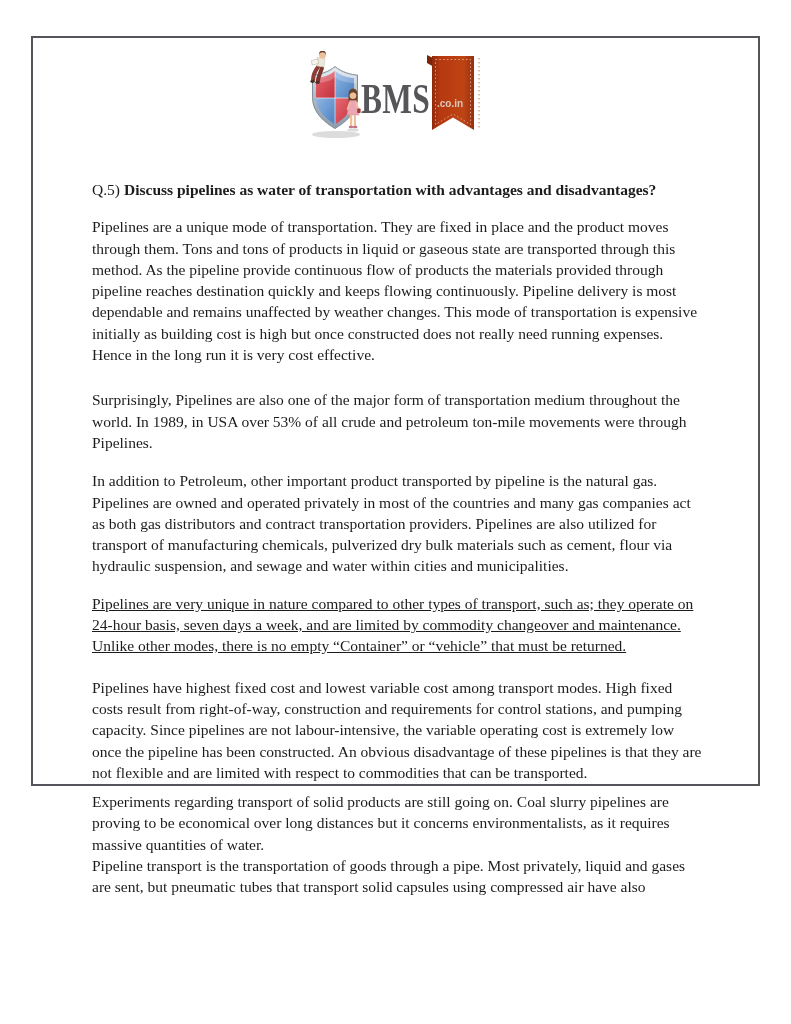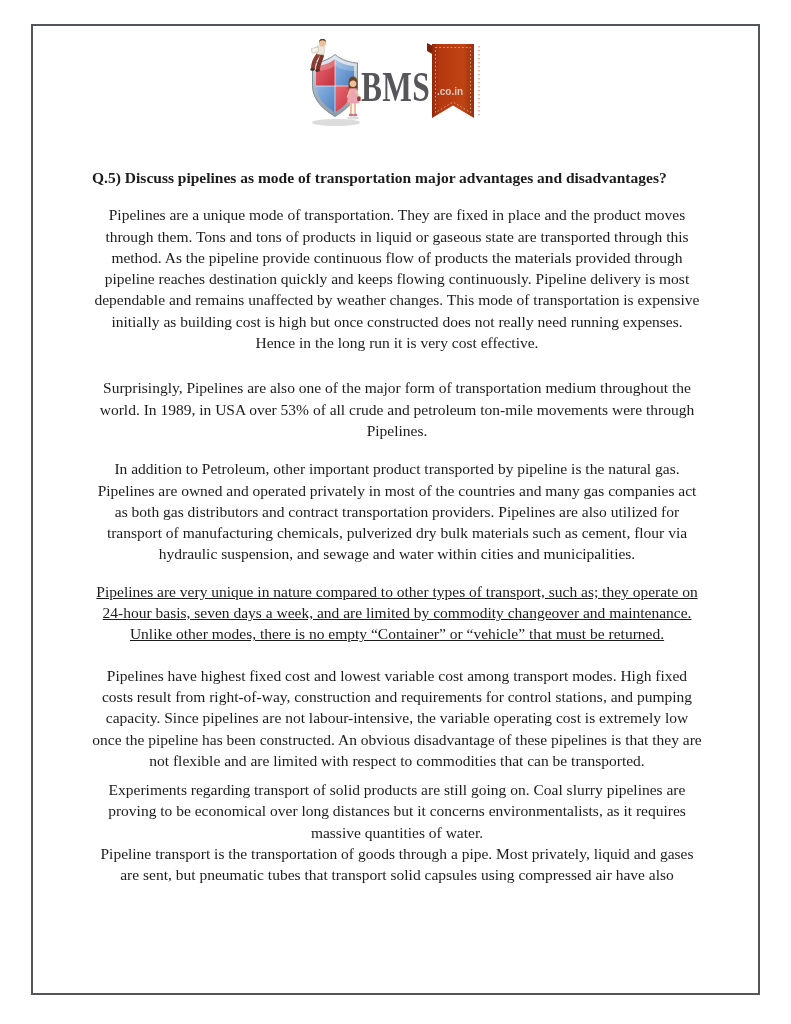--- a/index.html
+++ b/index.html
@@ -7,23 +7,23 @@
     position: relative;
     width: 791px;
     height: 1024px;
     background: #ffffff;
     overflow: hidden;
     font-family: "Liberation Serif", "DejaVu Serif", serif;
   }
   .page {
     position: absolute;
     left: 31px;
-    top: 24px;
+    top: 36px;
     width: 729px;
-    height: 971px;
+    height: 750px;
     border: 2px solid #54555a;
     box-sizing: border-box;
     background: #ffffff;
   }
   
   .logo {
     position: relative;
     width: 182px;
     height: 88px;
     margin: 13px auto 0 auto;
@@ -50,24 +50,24 @@
   }
   
   .content {
     width: 610px;
     margin-left: 59px;
     color: #1c1c1c;
     font-size: 15.5px;
     line-height: 21.3px;
   }
   .q-line { margin: 40px 0 16px 0; }
-  .q-num { font-weight: bold; }
+  .q-num { font-weight: normal; }
   .q-bold { font-weight: bold; margin-left: 4px; }
   .ans { font-weight: bold; margin: 0 0 9px 0; }
-  p.body-para { margin: 0; text-align: center; }
+  p.body-para { margin: 0; text-align: left; }
   p.body-para:nth-of-type(1) { margin-bottom: 10px; }
   p.body-para:nth-of-type(2) { margin-bottom: 24px; }
   p.body-para:nth-of-type(3) { margin-bottom: 17px; }
   p.body-para:nth-of-type(4) { margin-bottom: 16px; }
   p.body-para:nth-of-type(5) { margin-bottom: 20px; text-decoration: underline; }
   p.body-para:nth-of-type(6) { margin-bottom: 8px; }
   p.body-para:nth-of-type(7) { margin-bottom: 0; }
 </style>
 </head>
 <body>
@@ -150,21 +150,21 @@
         </defs>
         <path d="M1,3 L8,6.5 L8,15 L1,11 Z" fill="#7c2408"></path>
         <path d="M6,4 L48,4 L48,78 L27,65.5 L6,78 Z" fill="url(#gRib)"></path>
         <path d="M9.5,7.5 L44.5,7.5 L44.5,72.5 L27,62 L9.5,72.5 Z" fill="none" stroke="#e8c2b2" stroke-width="0.9" stroke-dasharray="1.6,2.2" opacity="0.8"></path>
         <path d="M53,6 L53,77" stroke="#cf7a55" stroke-width="1" stroke-dasharray="1.5,2.5" fill="none"></path>
         <text x="11" y="55" class="ribbon-domain" fill="#dfc8bd">.co.in</text>
       </svg>
     </div>
 
     <div class="content">
-      <p class="q-line"><span class="q-num">Q.5)</span><span class="q-bold">Discuss pipelines as mode of transportation major advantages and disadvantages?</span></p>
+      <p class="q-line"><span class="q-num">Q.5)</span><span class="q-bold">Discuss pipelines as water of transportation with advantages and disadvantages?</span></p>
 
 
       <p class="body-para">Pipelines are a unique mode of transportation. They are fixed in place and the product moves through them. Tons and tons of products in liquid or gaseous state are transported through this method. As the pipeline provide continuous flow of products the materials provided through pipeline reaches destination quickly and keeps flowing continuously. Pipeline delivery is most dependable and remains unaffected by weather changes. This mode of transportation is expensive initially as building cost is high but once constructed does not really need running expenses. Hence in the long run it is very cost effective.</p>
       <p class="body-para">Surprisingly, Pipelines are also one of the major form of transportation medium throughout the world. In 1989, in USA over 53% of all crude and petroleum ton-mile movements were through Pipelines.</p>
       <p class="body-para">In addition to Petroleum, other important product transported by pipeline is the natural gas. Pipelines are owned and operated privately in most of the countries and many gas companies act as both gas distributors and contract transportation providers. Pipelines are also utilized for transport of manufacturing chemicals, pulverized dry bulk materials such as cement, flour via hydraulic suspension, and sewage and water within cities and municipalities.</p>
       <p class="body-para">Pipelines are very unique in nature compared to other types of transport, such as; they operate on 24-hour basis, seven days a week, and are limited by commodity changeover and maintenance. Unlike other modes, there is no empty “Container” or “vehicle” that must be returned.</p>
       <p class="body-para">Pipelines have highest fixed cost and lowest variable cost among transport modes. High fixed costs result from right-of-way, construction and requirements for control stations, and pumping capacity. Since pipelines are not labour-intensive, the variable operating cost is extremely low once the pipeline has been constructed. An obvious disadvantage of these pipelines is that they are not flexible and are limited with respect to commodities that can be transported.</p>
       <p class="body-para">Experiments regarding transport of solid products are still going on. Coal slurry pipelines are proving to be economical over long distances but it concerns environmentalists, as it requires massive quantities of water.</p>
       <p class="body-para">Pipeline transport is the transportation of goods through a pipe. Most privately, liquid and gases are sent, but pneumatic tubes that transport solid capsules using compressed air have also</p>
     </div>

